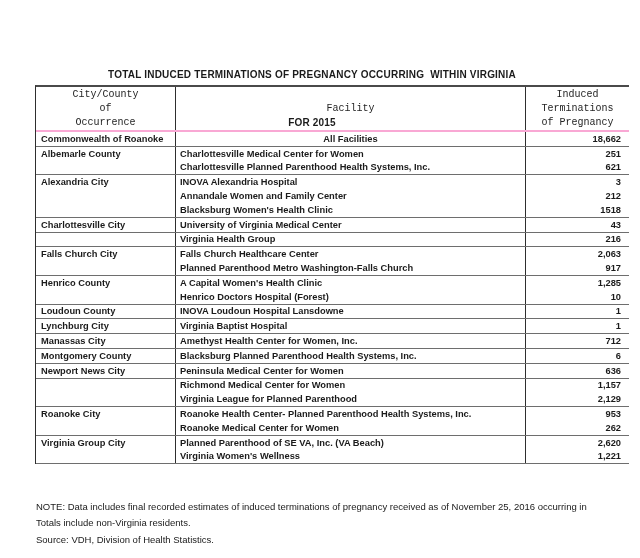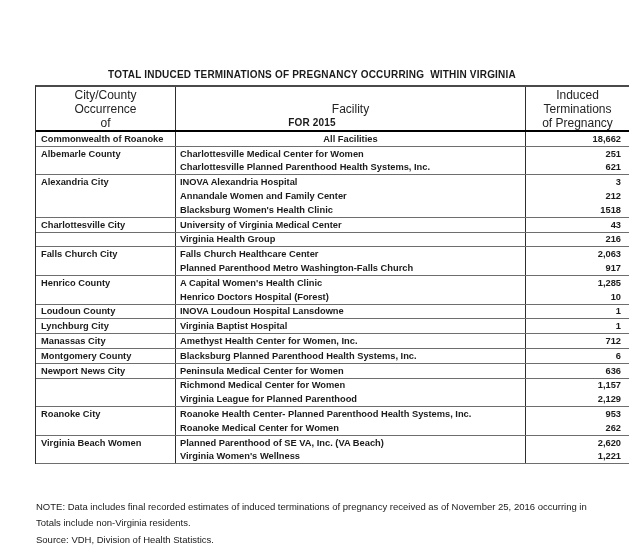--- a/index.html
+++ b/index.html
@@ -9,22 +9,22 @@
   }
   .title{
     position:absolute;top:35px;left:0;width:624px;text-align:center;
     font-weight:bold;font-size:10px;line-height:16px;letter-spacing:.2px;white-space:pre;
   }
   .vtable{
     position:absolute;left:35px;top:85px;width:593px;
     border-top:2px solid #4a4a4a;border-left:1px solid #2e2e2e;
   }
   .thead{
-    display:flex;height:43px;border-bottom:2px solid #000000;
-    font-size:12px;line-height:14px;color:#242424;
+    display:flex;height:43px;border-bottom:2px solid #f9a8d4;
+    font-size:10px;line-height:14px;color:#242424;font-family:Liberation Mono, monospace;
   }
   .hcell{display:flex;flex-direction:column;justify-content:center;text-align:center}
   .c1{width:140px;border-right:1px solid #2e2e2e;box-sizing:border-box;flex-shrink:0}
   .c2{width:350px;border-right:1px solid #2e2e2e;box-sizing:border-box;flex-shrink:0}
   .c3{flex:1}
   .group{border-bottom:1px solid #6e6e6e}
   .row{display:flex;height:13.8px;font-weight:bold;font-size:9.3px}
   .cell{height:100%;display:flex;align-items:center;box-sizing:border-box;overflow:hidden;white-space:nowrap}
   .county{padding-left:5px}
   .facility{padding-left:4px}
@@ -42,22 +42,22 @@
 
   <div class="title">
     <div>TOTAL INDUCED TERMINATIONS OF PREGNANCY OCCURRING  WITHIN VIRGINIA</div>
     <div>FOR 2015</div>
   </div>
 
   <div class="vtable">
     <div class="thead">
       <div class="c1 hcell">
         <div>City/County</div>
+        <div>of</div>
         <div>Occurrence</div>
-        <div>of</div>
       </div>
       <div class="c2 hcell">
         <div>Facility</div>
       </div>
       <div class="c3 hcell">
         <div>Induced Terminations</div>
         <div>of Pregnancy</div>
       </div>
     </div>
     <div id="tbody">
@@ -189,21 +189,21 @@
             <div class="c3 cell value">953</div>
           </div>
           <div class="row">
             <div class="c1 cell county"></div>
             <div class="c2 cell facility">Roanoke Medical Center for Women</div>
             <div class="c3 cell value">262</div>
           </div>
         </div>
         <div class="group">
           <div class="row">
-            <div class="c1 cell county">Virginia Beach Women</div>
+            <div class="c1 cell county">Virginia Group City</div>
             <div class="c2 cell facility">Planned Parenthood of SE VA, Inc. (VA Beach)</div>
             <div class="c3 cell value">2,620</div>
           </div>
           <div class="row">
             <div class="c1 cell county"></div>
             <div class="c2 cell facility">Virginia Women's Wellness</div>
             <div class="c3 cell value">1,221</div>
           </div>
         </div>
       </div>

